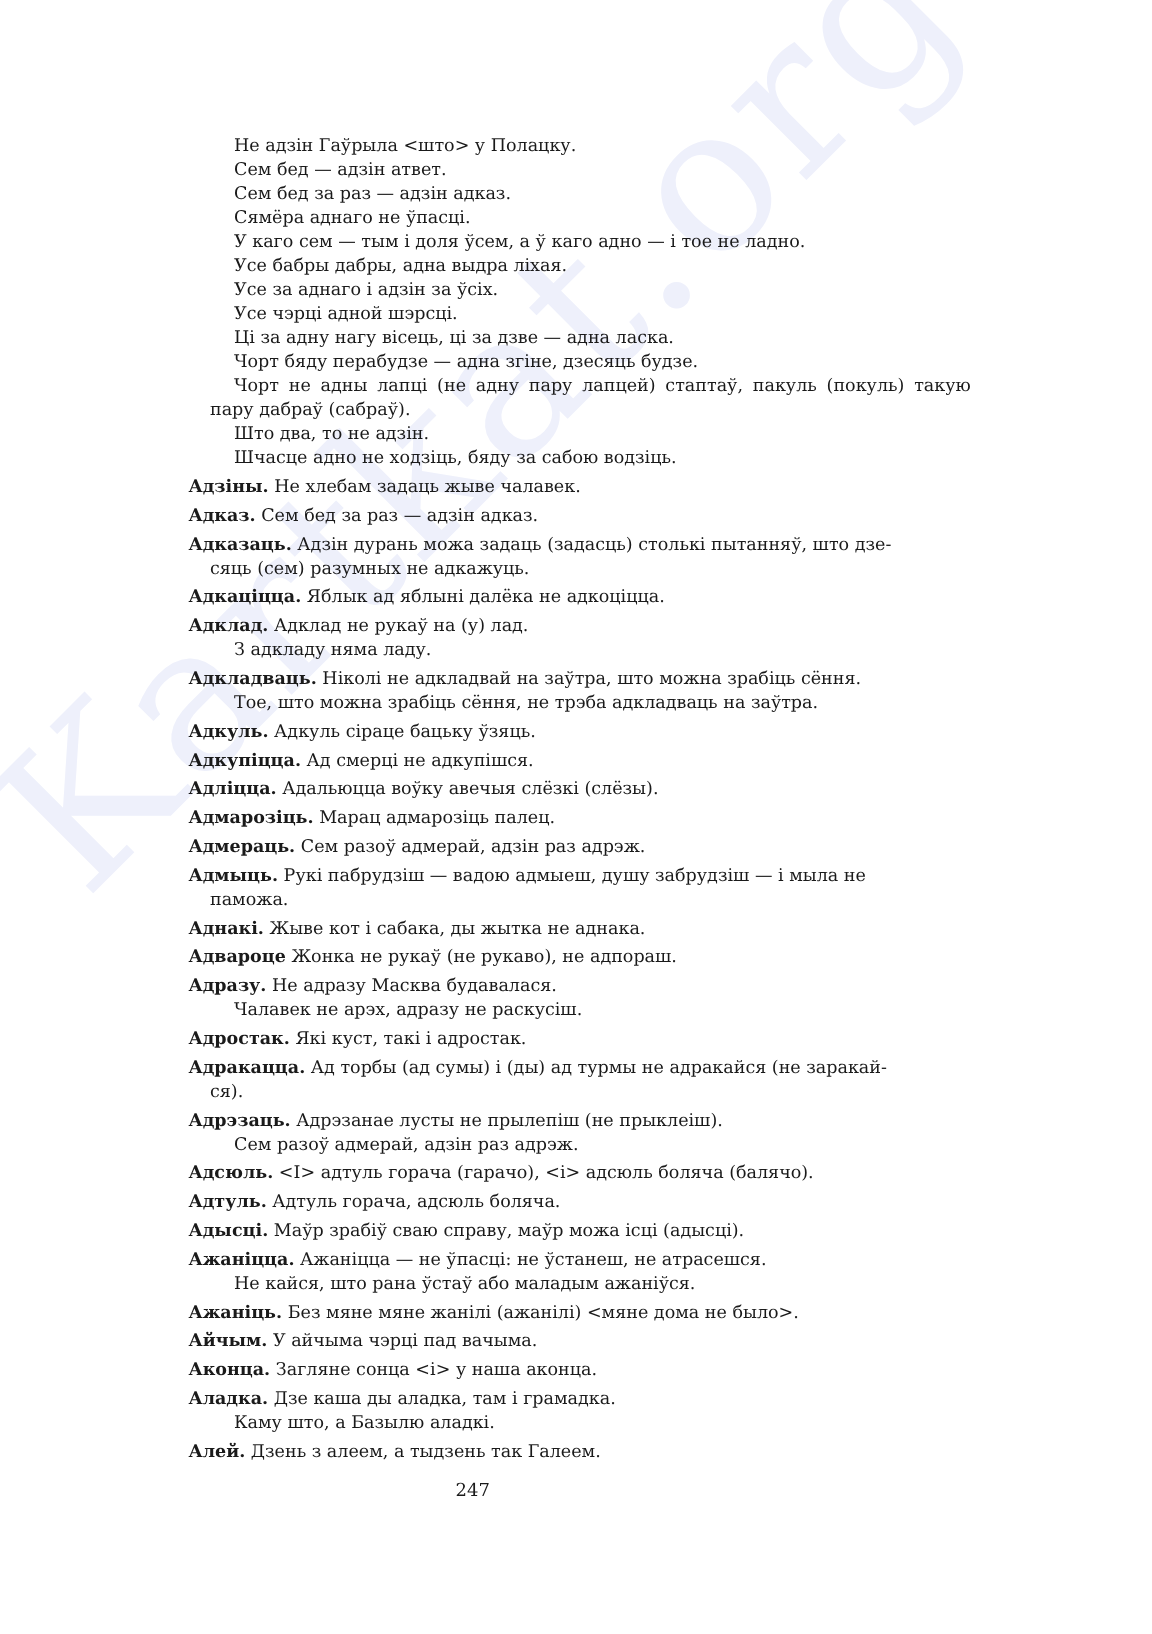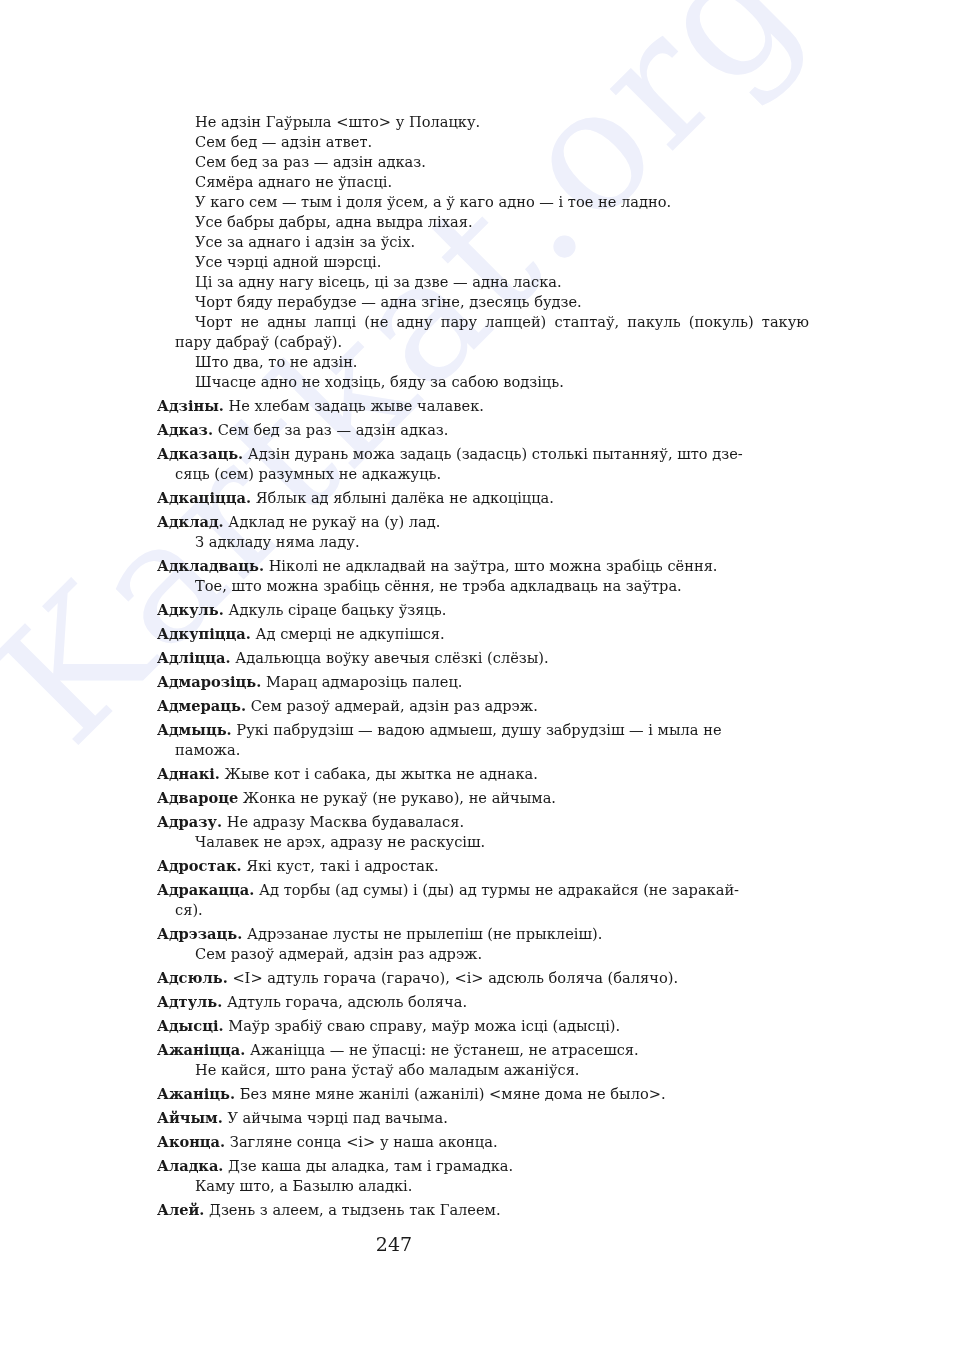--- a/index.html
+++ b/index.html
@@ -74,21 +74,21 @@
       display: block;
       padding-left: 38px;
       white-space: nowrap;
     }
     .page-number {
       position: absolute;
       left: 0;
       width: 788px;
       top: 1233px;
       text-align: center;
-      font-size: 19px;
+      font-size: 15px;
       z-index: 1;
     }
   </style>
 </head>
 <body>
 
 <div class="watermark">Kartkat.org</div>
 
 <div class="page">
   <div>
@@ -145,21 +145,21 @@
         <span class="first"><span class="head">Адмераць.</span> <span>Сем разоў адмерай, адзін раз адрэж.</span></span>
       </div>
       <div class="entry">
         <span class="first"><span class="head">Адмыць.</span> <span>Рукі пабрудзіш — вадою адмыеш, душу забрудзіш — і мыла не</span></span>
         <span class="cont">паможа.</span>
       </div>
       <div class="entry">
         <span class="first"><span class="head">Аднакі.</span> <span>Жыве кот і сабака, ды жытка не аднака.</span></span>
       </div>
       <div class="entry">
-        <span class="first"><span class="head">Адвароце</span> <span>Жонка не рукаў (не рукаво), не айчыма.</span></span>
+        <span class="first"><span class="head">Адвароце</span> <span>Жонка не рукаў (не рукаво), не адпораш.</span></span>
       </div>
       <div class="entry">
         <span class="first"><span class="head">Адразу.</span> <span>Не адразу Масква будавалася.</span></span>
         <span class="sub">Чалавек не арэх, адразу не раскусіш.</span>
       </div>
       <div class="entry">
         <span class="first"><span class="head">Адростак.</span> <span>Які куст, такі і адростак.</span></span>
       </div>
       <div class="entry">
         <span class="first"><span class="head">Адракацца.</span> <span>Ад торбы (ад сумы) і (ды) ад турмы не адракайся (не заракай-</span></span>

